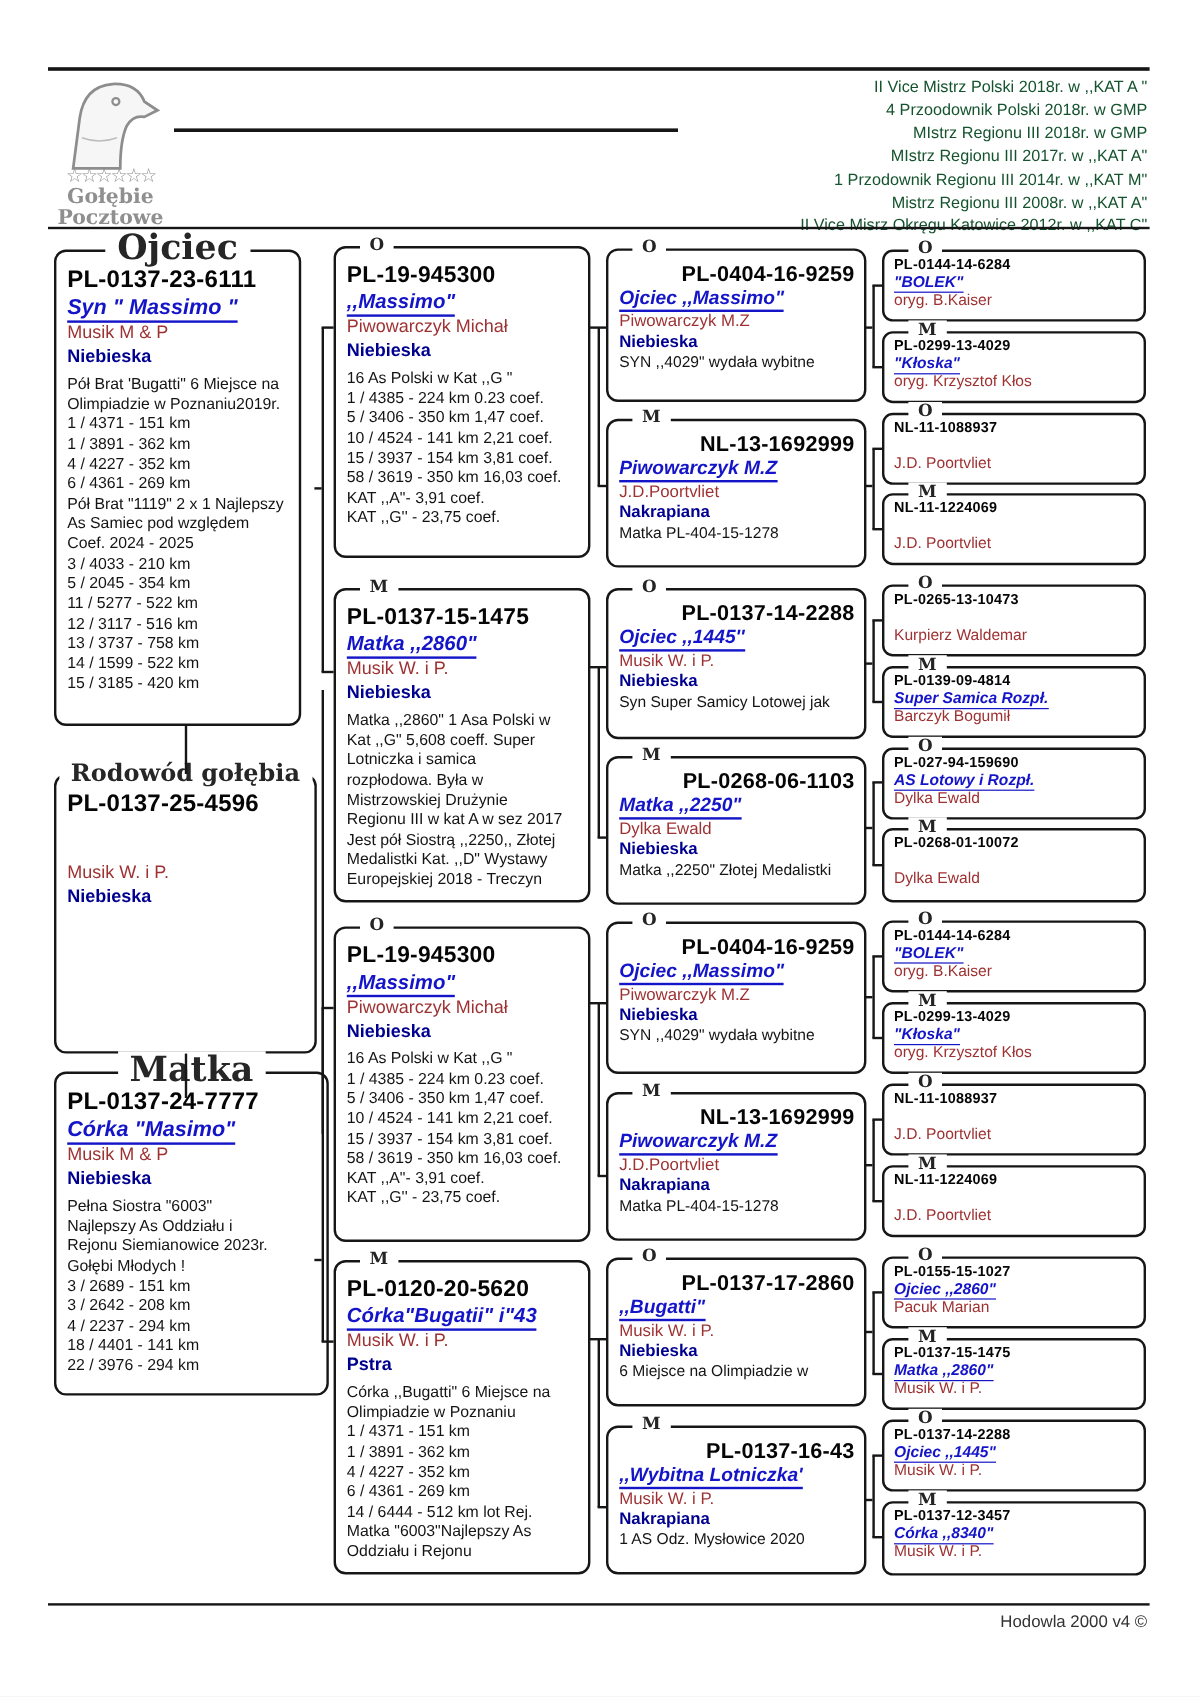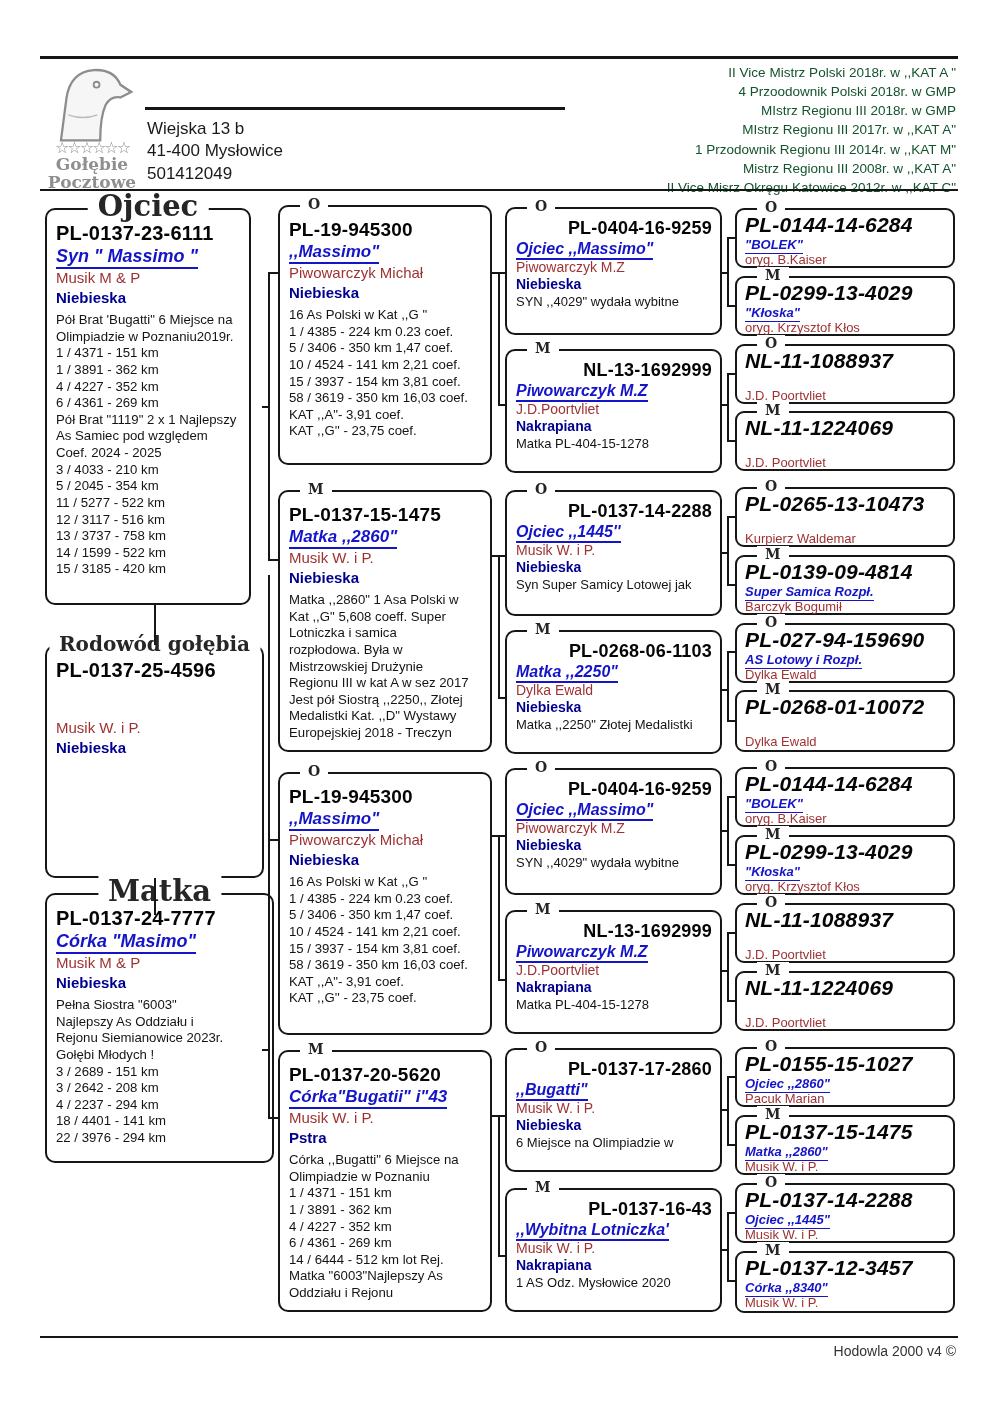--- a/index.html
+++ b/index.html
@@ -33,21 +33,21 @@
   .col1 .ring{font-size:20px;}
   .col1 .bird-name{font-size:18px;}
   .subject .bird-name{min-height:34px;}
   .col3{padding-top:9px;}
   .col3 .ring{font-size:18px;text-align:right;}
   .col3 .bird-name{font-size:16px;min-height:19px;}
   .col3 .owner{font-size:14px;margin-top:0;}
   .col3 .color{font-size:14px;margin-top:1px;}
   .col3 .notes{margin-top:2px;font-size:13px;}
   .col4{padding:3px 7px 2px 8px;border-radius:9px;}
-  .col4 .ring{font-size:21px;font-style:italic;}
+  .col4 .ring{font-size:12px;}
   .col4 .bird-name{font-size:13px;min-height:15px;margin-top:0;}
   .col4 .bird-name span{border-bottom-width:1.5px;}
   .col4 .owner{font-size:13px;margin-top:0;}
   .footer{position:absolute;right:44px;top:1343px;font-size:14px;color:#333;}
   .pigeon{display:block;margin:0 auto;}
 </style>
 </head>
 <body>
 
 <div id="page">
@@ -58,25 +58,20 @@
       <circle cx="55" cy="27" r="3.2" fill="none" stroke="#8d8d8d" stroke-width="2"></circle>
       <path d="M81 27 L93 35" fill="none" stroke="#8d8d8d" stroke-width="2"></path>
       <path d="M24 60 Q40 66 56 60" fill="none" stroke="#bdbdbd" stroke-width="1.5"></path>
     </svg>
     <div class="logo-stars">☆☆☆☆☆☆</div>
     <div class="logo-text">Gołębie</div>
     <div class="logo-text">Pocztowe</div>
   </div>
 
 
-  <div class="addr">
-    <div>Wiejska 13 b</div>
-    <div>41-400 Mysłowice</div>
-    <div>501412049</div>
-  </div>
 
   <div class="achv">
     <div>II Vice Mistrz Polski 2018r. w ,,KAT A "</div>
     <div>4 Przoodownik Polski 2018r. w GMP</div>
     <div>MIstrz Regionu III 2018r. w GMP</div>
     <div>MIstrz Regionu III 2017r. w ,,KAT A"</div>
     <div>1 Przodownik Regionu III 2014r. w ,,KAT M"</div>
     <div>Mistrz Regionu III 2008r. w ,,KAT A"</div>
     <div>II Vice Misrz Okręgu Katowice 2012r. w ,,KAT C"</div>
   </div>
@@ -171,21 +166,21 @@
 1   / 4385 - 224 km 0.23 coef.
 5   / 3406 - 350 km 1,47 coef.
 10 / 4524 - 141 km 2,21 coef.
 15 / 3937 - 154 km 3,81 coef.
 58 / 3619 - 350 km 16,03 coef.
 KAT ,,A"- 3,91 coef.
 KAT ,,G'' - 23,75 coef.</div>
   </div>
   <div class="box col2" style="left:278px;top:1050px;width:214px;height:262px">
     <span class="gen">M</span>
-    <div class="ring">PL-0137-20-5620</div>
+    <div class="ring">PL-0120-20-5620</div>
     <div class="bird-name"><span>Córka"Bugatii" i"43</span></div>
     <div class="owner">Musik W. i P.</div>
     <div class="color">Pstra</div>
     <div class="notes">Córka ,,Bugatti" 6 Miejsce na
 Olimpiadzie w Poznaniu
 1  /   4371   -    151 km
 1  /   3891   -    362 km
 4  /   4227   -    352 km
 6  /   4361   -    269 km
 14 /  6444   -    512 km lot Rej.

